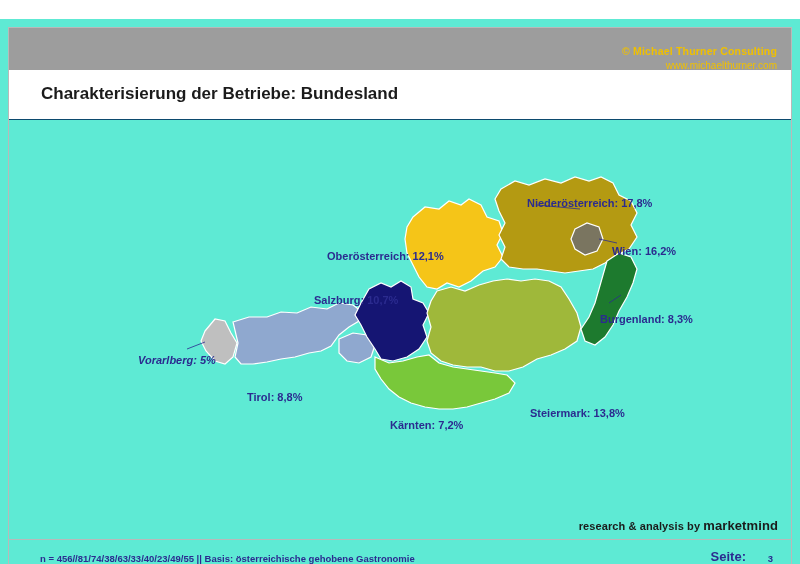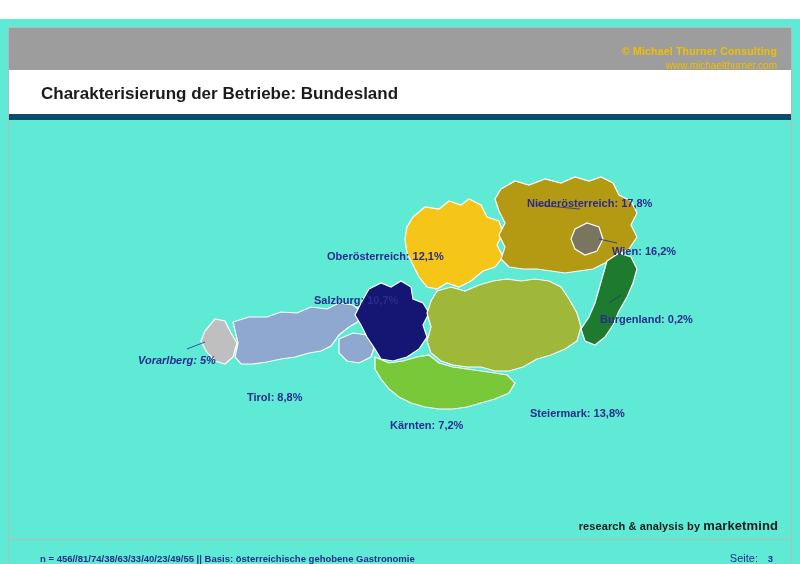--- a/index.html
+++ b/index.html
@@ -60,21 +60,21 @@
     margin-top: 2px;
   }
   
   .titleband {
     position: absolute;
     left: 9px;
     top: 51px;
     width: 782px;
     height: 50px;
     background: #ffffff;
-    border-bottom: 6px solid #0c4a6e;
+    border-bottom: 1px solid #0c4a6e;
     box-sizing: border-box;
   }
   .title {
     position: absolute;
     left: 32px;
     top: 14px;
     font-size: 17px;
     font-weight: bold;
     color: #1b1b1b;
   }
@@ -103,24 +103,24 @@
     font-size: 11px;
     font-weight: bold;
     color: #1b1b1b;
     letter-spacing: 0.1px;
   }
   .research .mm {
     font-size: 13px;
   }
   .pagelabel {
     position: absolute;
-    right: 42px;
+    right: 54px;
     bottom: 19px;
-    font-size: 11px;
-    font-weight: normal;
+    font-size: 13px;
+    font-weight: bold;
     color: #2b2b8f;
   }
   .pagenum {
     position: absolute;
     right: 27px;
     bottom: 19px;
     font-size: 9.5px;
     font-weight: bold;
     color: #2b2b8f;
   }
@@ -194,21 +194,21 @@
         <line x1="612" y1="174" x2="600" y2="182"></line>
       </g>
     </svg>
 
     <div class="lbl" style="left:518px; top:76px;">Niederösterreich: 17,8%</div>
     <div class="lbl" style="left:603px; top:124px;">Wien: 16,2%</div>
     <div class="lbl" style="left:521px; top:286px;">Steiermark: 13,8%</div>
     <div class="lbl" style="left:318px; top:129px;">Oberösterreich: 12,1%</div>
     <div class="lbl" style="left:305px; top:173px;">Salzburg: 10,7%</div>
     <div class="lbl" style="left:238px; top:270px;">Tirol: 8,8%</div>
-    <div class="lbl" style="left:591px; top:192px;">Burgenland: 0,2%</div>
+    <div class="lbl" style="left:591px; top:192px;">Burgenland: 8,3%</div>
     <div class="lbl" style="left:381px; top:298px;">Kärnten: 7,2%</div>
     <div class="lbl" style="left:129px; top:233px;font-style:italic;">Vorarlberg: 5%</div>
   </div>
 
   <div class="research">
     <span>research &amp; analysis by </span><span class="mm">marketmind</span>
   </div>
 
   <div class="footer-rule"></div>
   <div class="footnote">n = 456//81/74/38/63/33/40/23/49/55 || Basis: österreichische gehobene Gastronomie</div>

